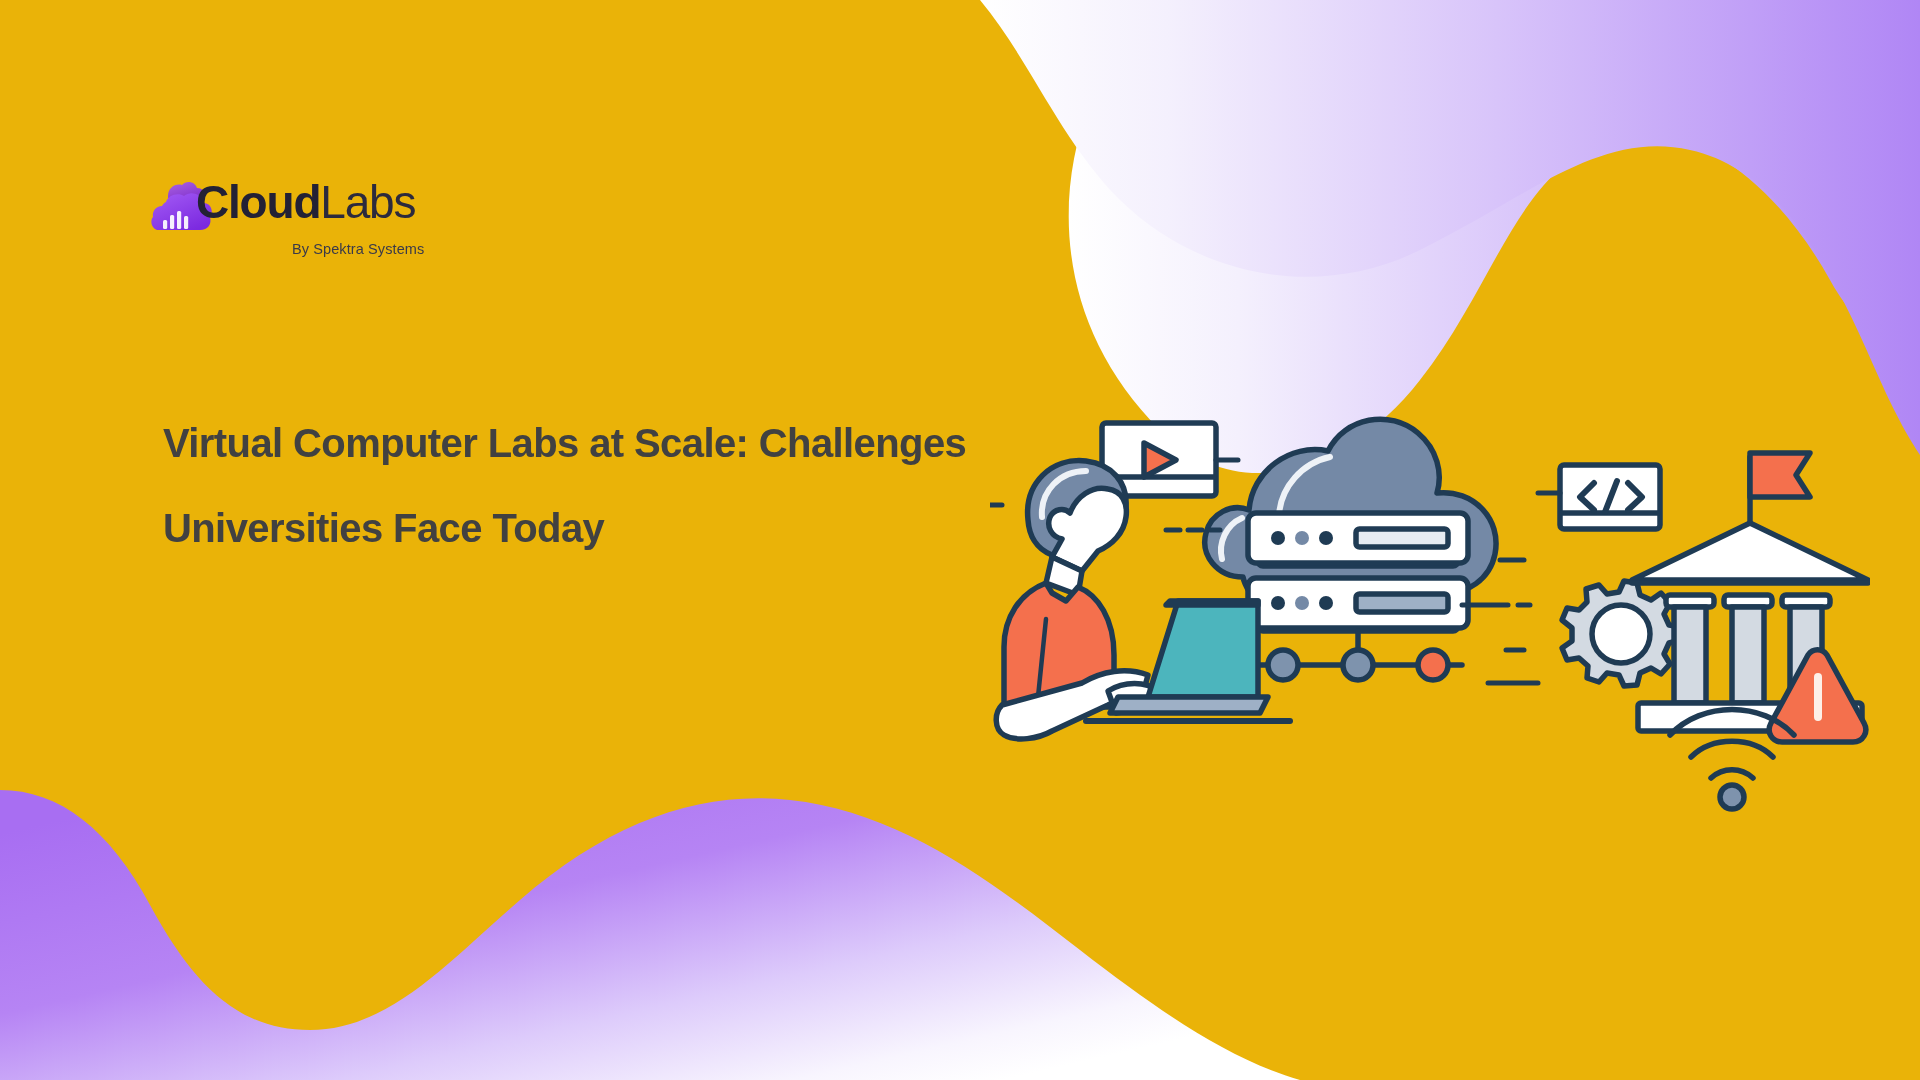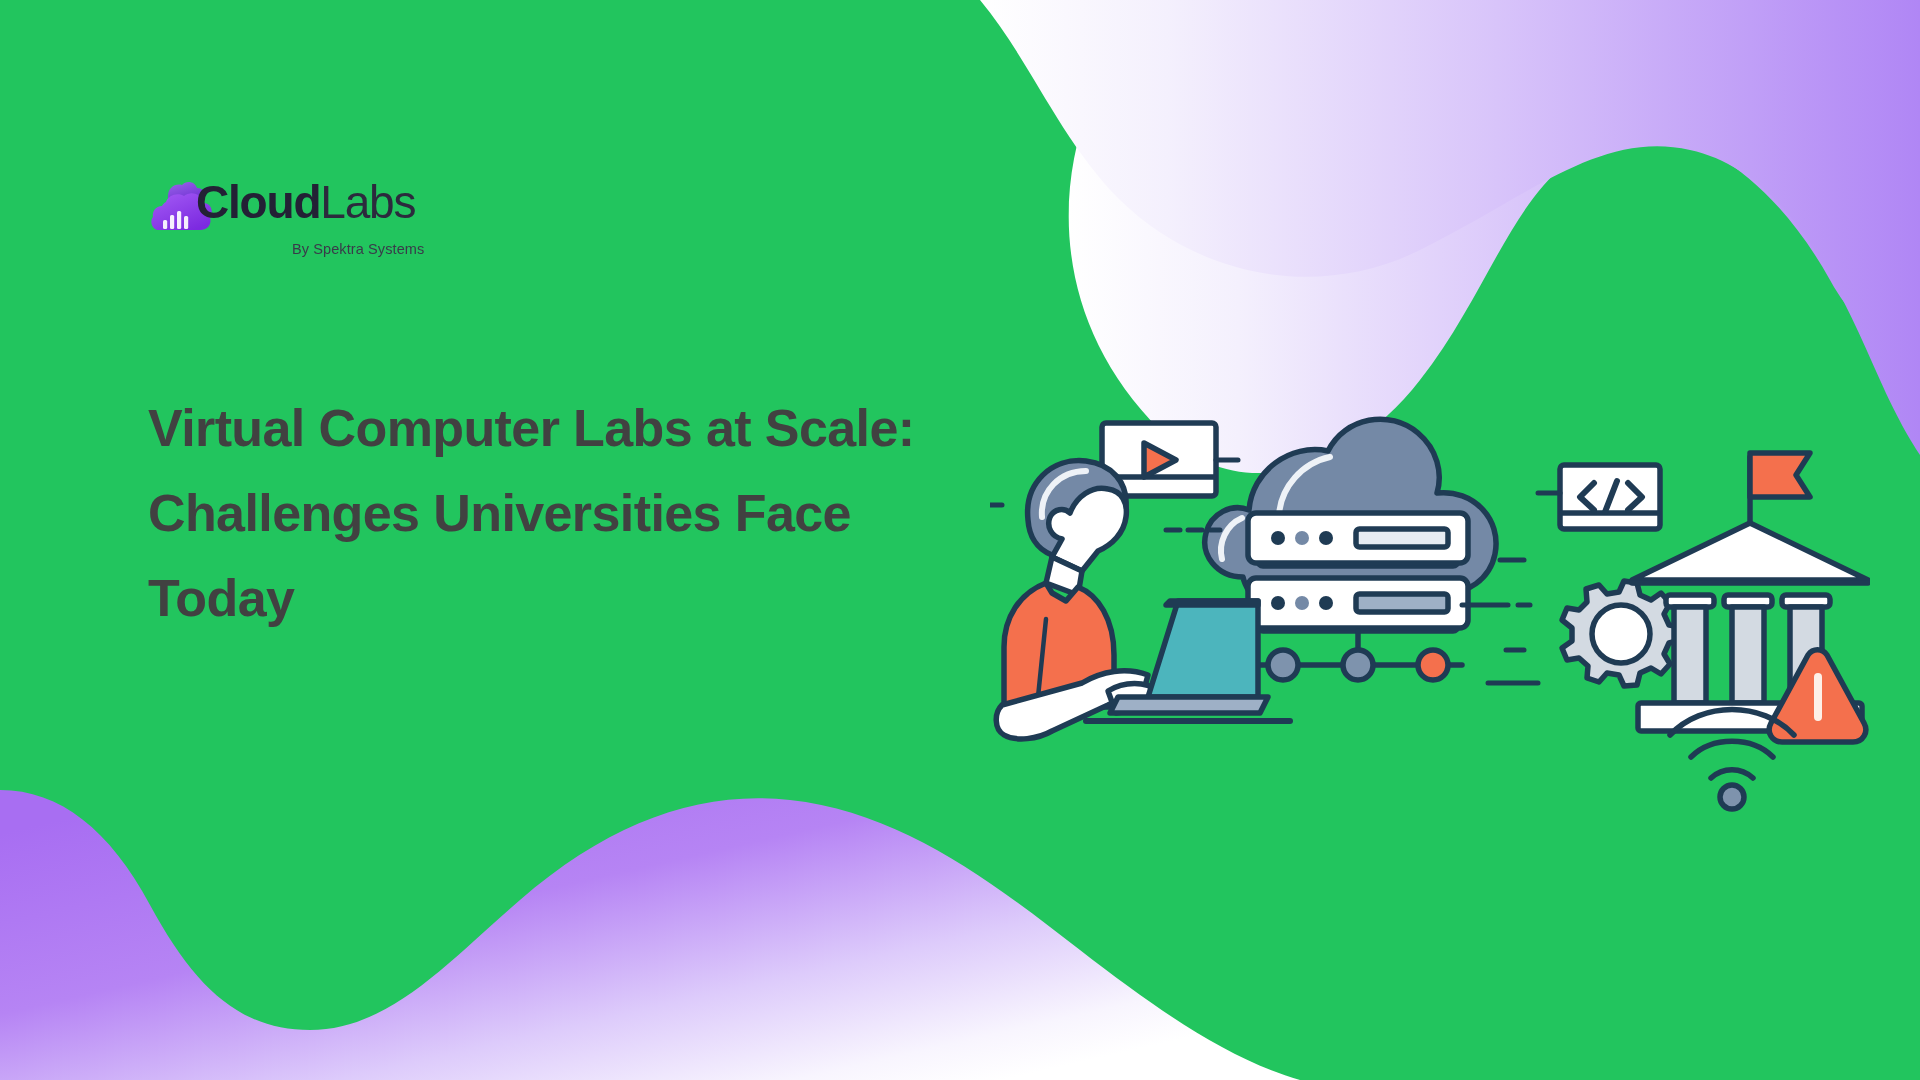--- a/index.html
+++ b/index.html
@@ -9,21 +9,21 @@
     height: 1080px;
     overflow: hidden;
     background: #ffffff;
     font-family: "Liberation Sans", sans-serif;
   }
 
   #banner {
     position: relative;
     width: 1920px;
     height: 1080px;
-    background: #22c55e;
+    background: #eab308;
     overflow: hidden;
   }
 
   
   .wave-layer {
     position: absolute;
     inset: 0;
     width: 1920px;
     height: 1080px;
     pointer-events: none;
@@ -72,22 +72,22 @@
     letter-spacing: 0.1px;
     white-space: nowrap;
   }
 
   
   #headline {
     position: absolute;
     left: 148px;
     top: 386px;
     width: 860px;
-    margin: 0;
-    font-size: 52px;
+    margin: 15px;
+    font-size: 40px;
     font-weight: 700;
     line-height: 85px;
     letter-spacing: -0.6px;
     color: #414141;
     font-family: "Liberation Sans", sans-serif;
   }
 
   
   #illustration {
     position: absolute;

